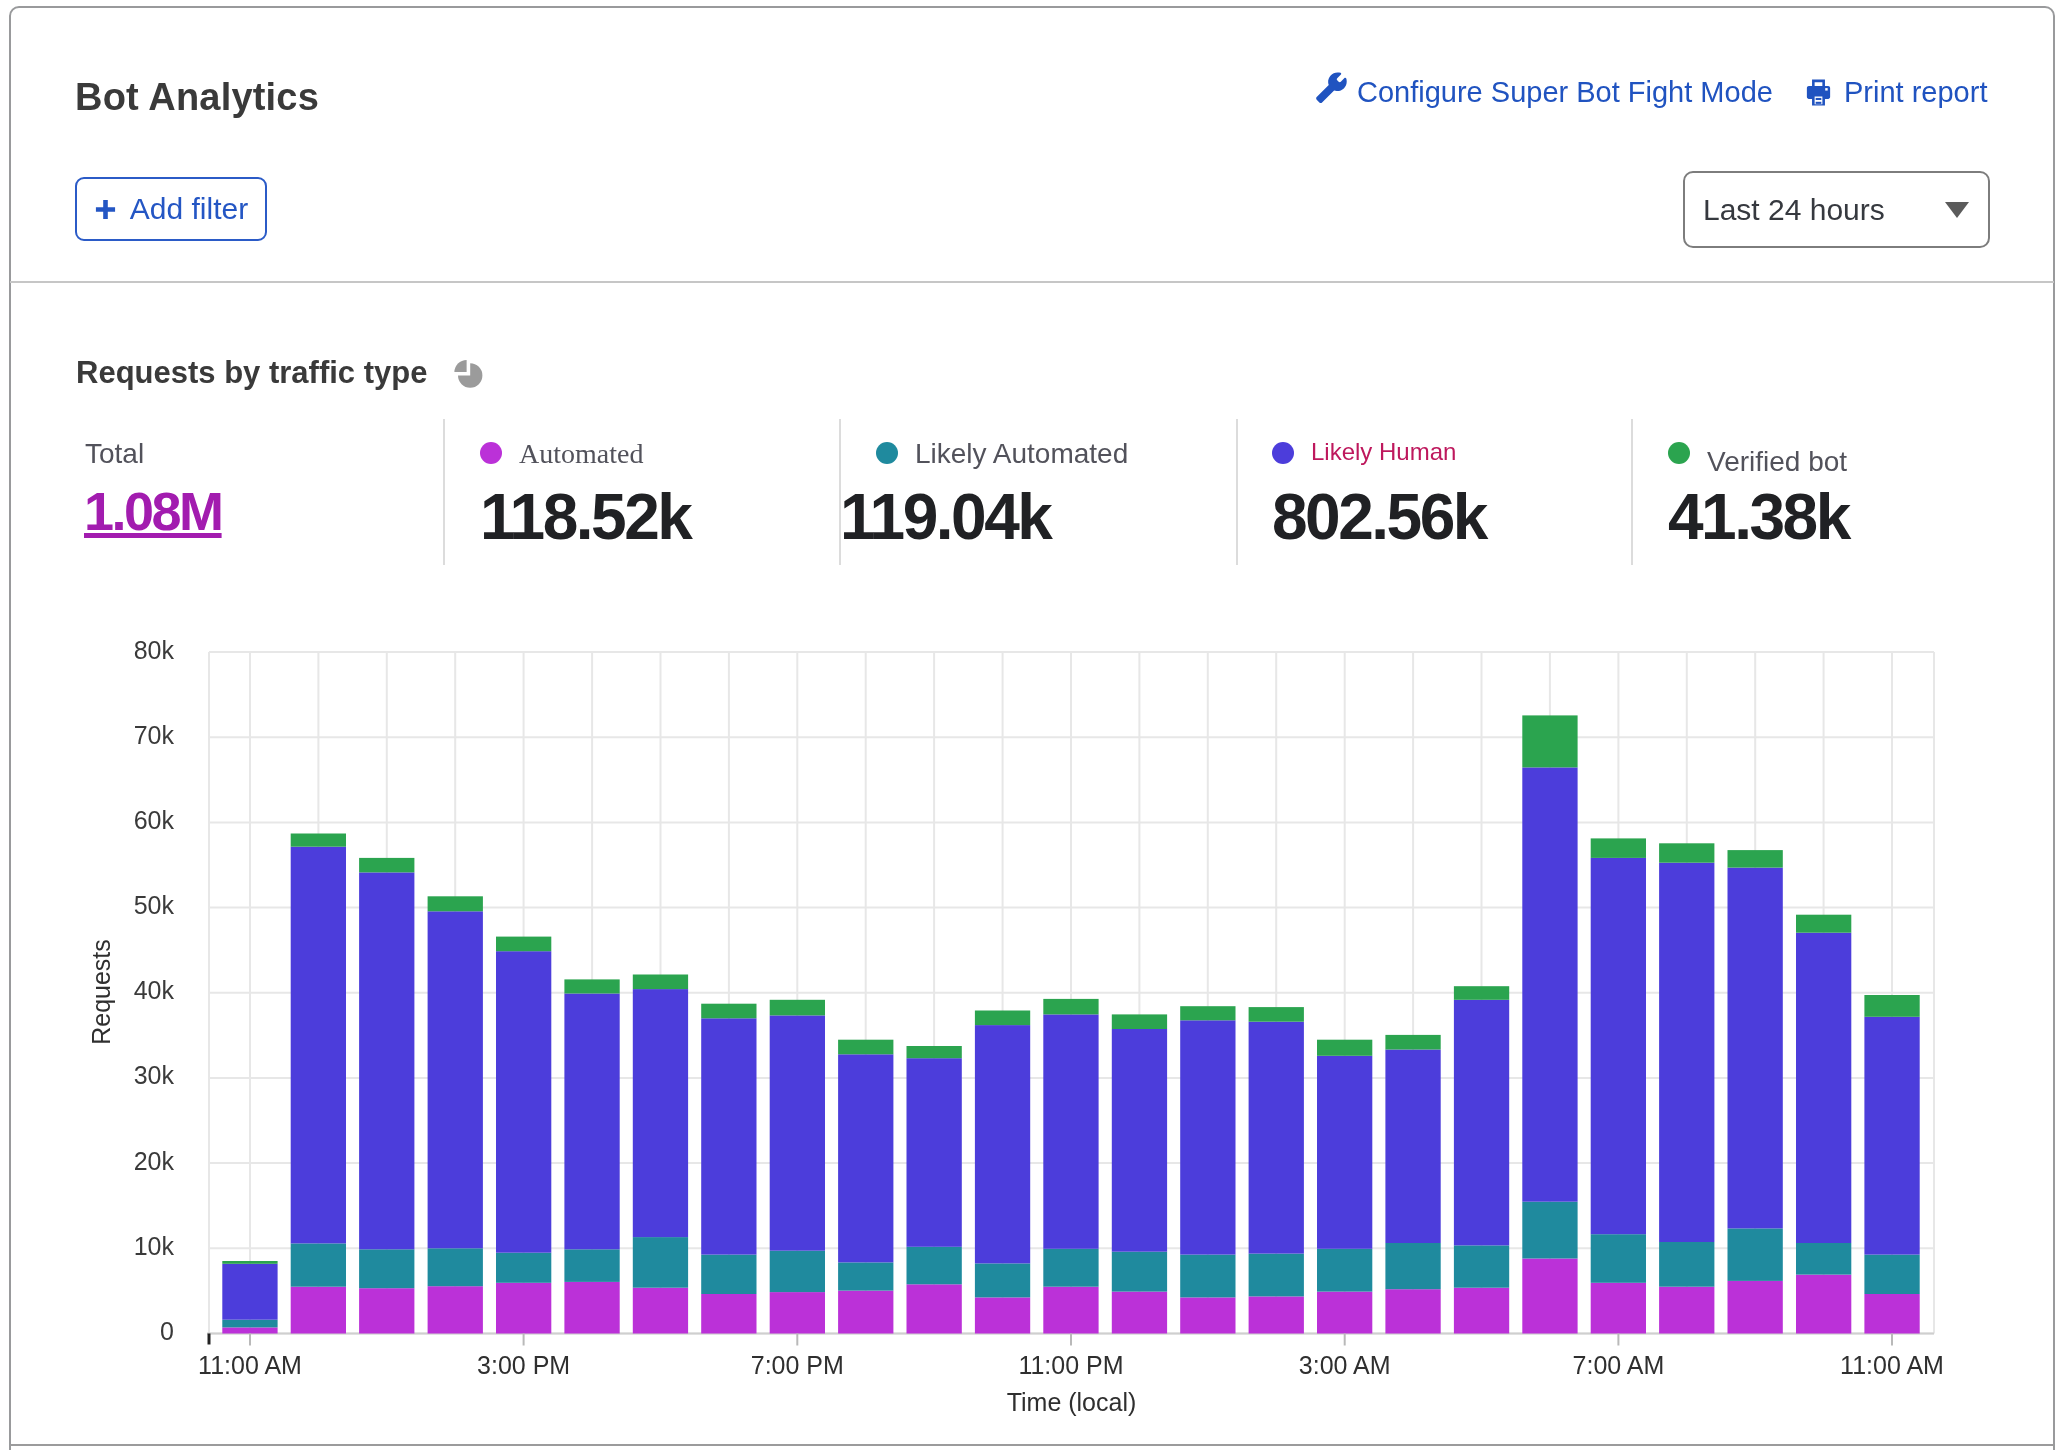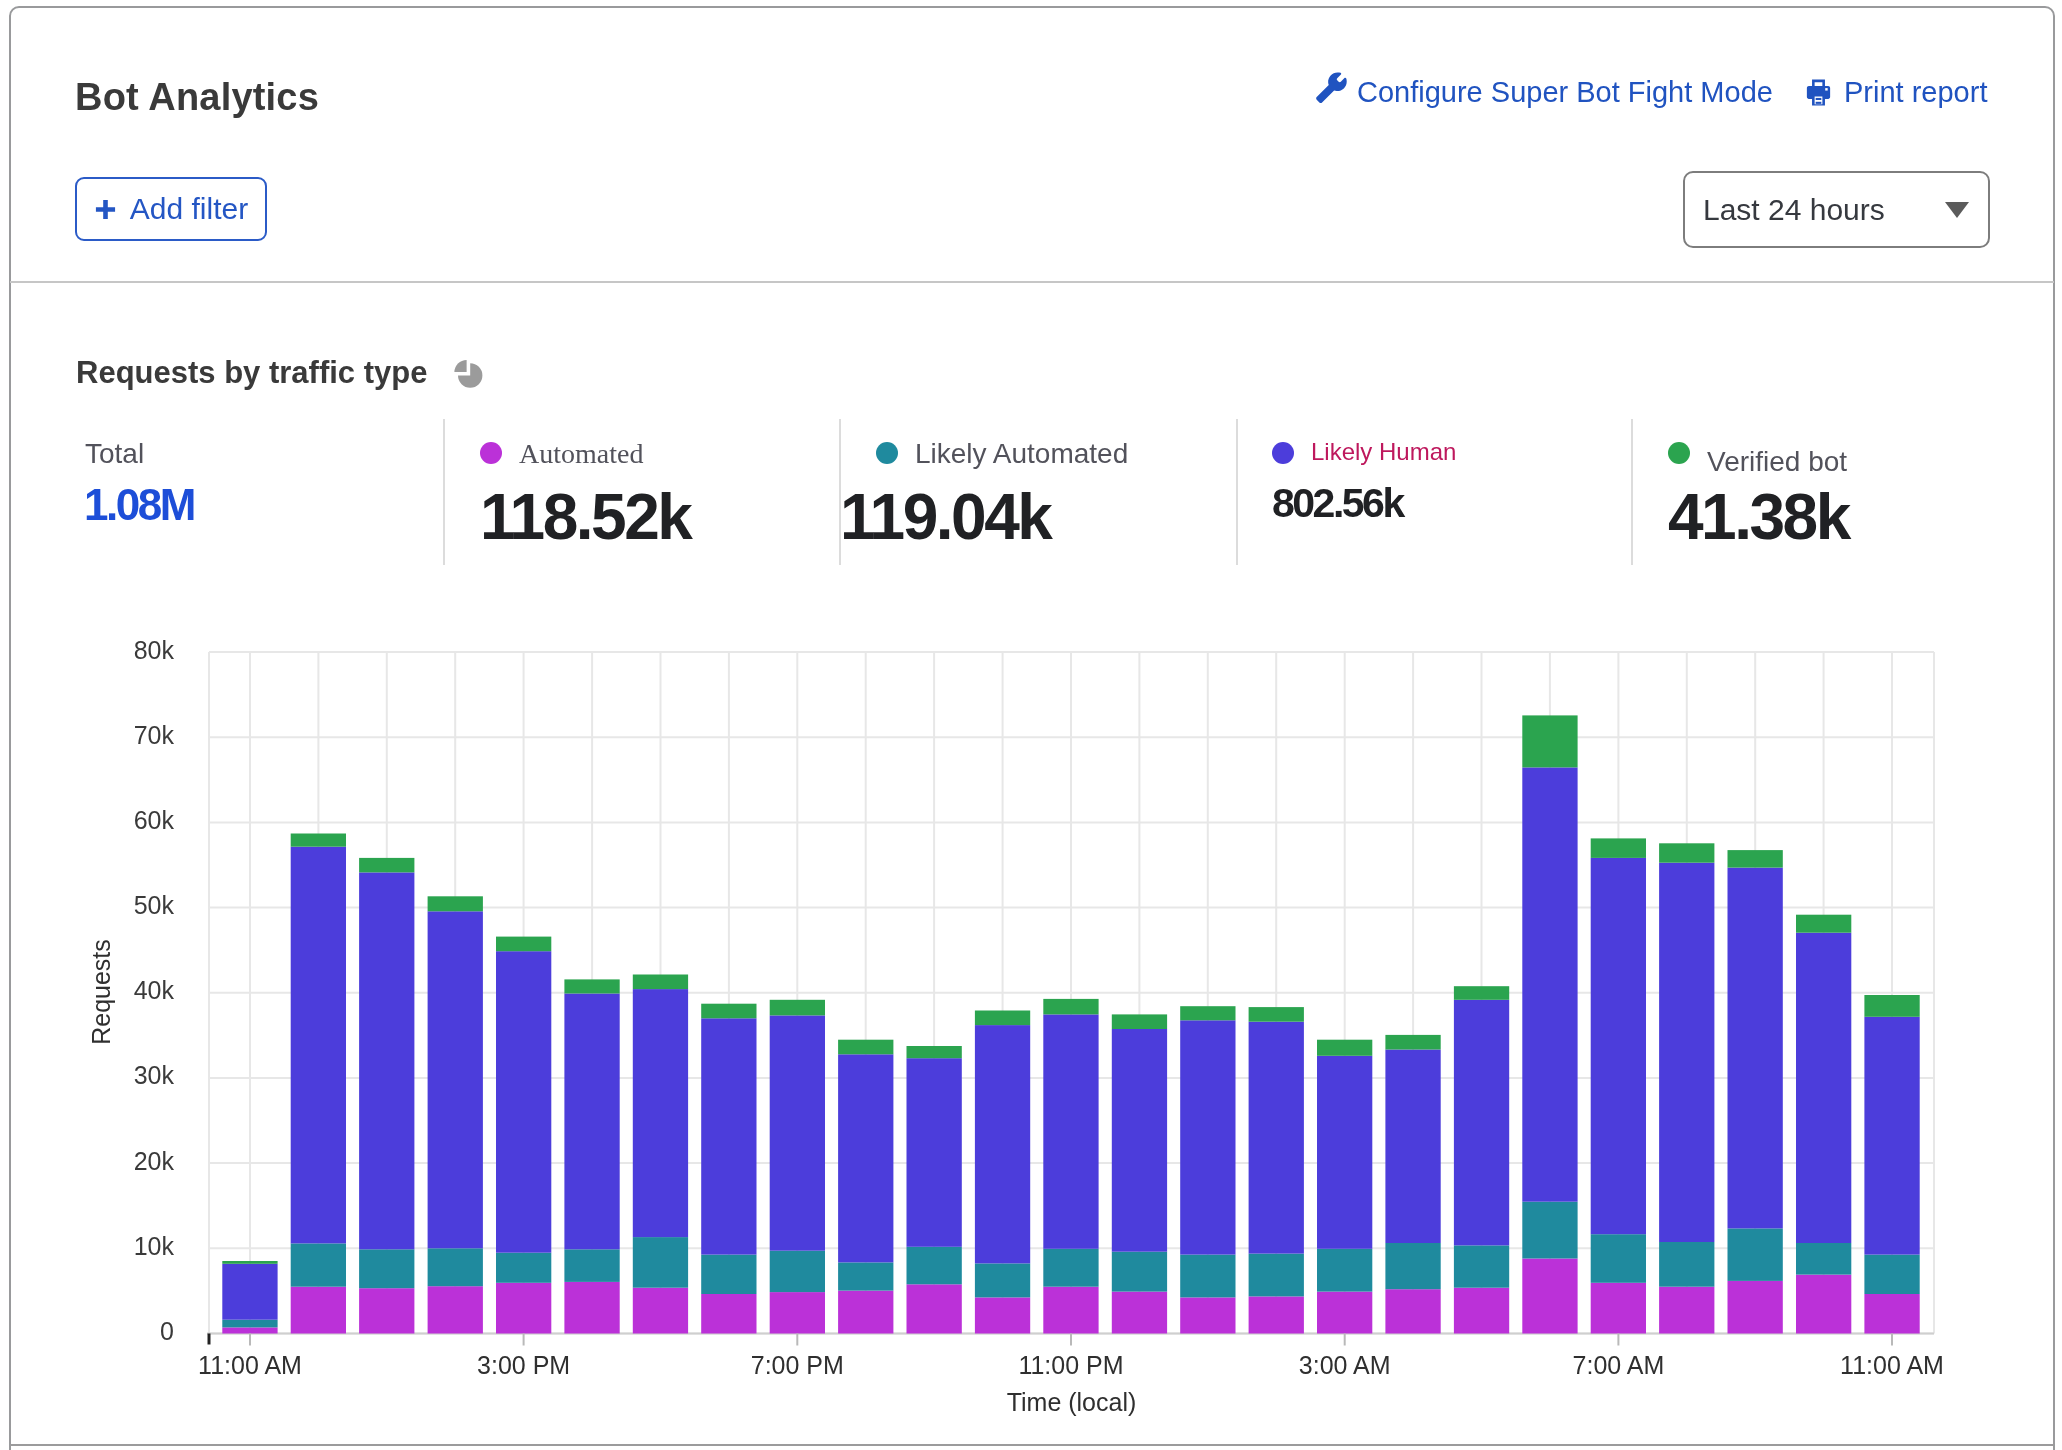--- a/index.html
+++ b/index.html
@@ -46,33 +46,33 @@
   <path fill="#9b9b9b" d="M16.2 4.3 A12.2 12.2 0 1 1 4.0 16.5 L16.2 16.5 Z"></path>
   <path fill="#9b9b9b" d="M0.4 13.1 A12.2 12.2 0 0 1 12.6 0.9 L12.6 13.1 Z"></path>
 </svg>
 
 <div class="abs" style="left:443px; top:419px; width:2px; height:146px; background:#dcdcdc;"></div>
 <div class="abs" style="left:839px; top:419px; width:2px; height:146px; background:#dcdcdc;"></div>
 <div class="abs" style="left:1236px; top:419px; width:2px; height:146px; background:#dcdcdc;"></div>
 <div class="abs" style="left:1631px; top:419px; width:2px; height:146px; background:#dcdcdc;"></div>
 
 <div class="abs" style="left:85px; top:438px; font-size:28px; color:#52525b;">Total</div>
-<div class="abs" style="left:84px; top:480px; font-size:44px; font-weight:700; color:#1d4ed8; letter-spacing:-2.5px;">1.08M</div>
+<div class="abs" style="left:84px; top:480px; font-size:54px; font-weight:700; color:#a21caf; letter-spacing:-2.5px;text-decoration:underline;">1.08M</div>
 
 <div class="abs" style="left:480px; top:442px; width:22px; height:22px; border-radius:50%; background:#BB31D8;"></div>
 <div class="abs" style="left:519px; top:438px; font-size:28px; color:#52525b;font-family:Liberation Serif, serif;">Automated</div>
 <div class="abs" style="left:480px; top:480px; font-size:64px; font-weight:700; color:#202124; letter-spacing:-2.5px;">118.52k</div>
 
 <div class="abs" style="left:876px; top:442px; width:22px; height:22px; border-radius:50%; background:#1F8A9E;"></div>
 <div class="abs" style="left:915px; top:438px; font-size:28px; color:#52525b;">Likely Automated</div>
 <div class="abs" style="left:840px; top:480px; font-size:64px; font-weight:700; color:#202124; letter-spacing:-2.5px;">119.04k</div>
 
 <div class="abs" style="left:1272px; top:442px; width:22px; height:22px; border-radius:50%; background:#4C3DDB;"></div>
 <div class="abs" style="left:1311px; top:438px; font-size:24px; color:#be185d;">Likely Human</div>
-<div class="abs" style="left:1272px; top:480px; font-size:41px; font-weight:700; color:#202124; letter-spacing:-2.5px;">802.56k</div>
+<div class="abs" style="left:1272px; top:480px; font-size:64px; font-weight:700; color:#202124; letter-spacing:-2.5px;">802.56k</div>
 
 <div class="abs" style="left:1668px; top:442px; width:22px; height:22px; border-radius:50%; background:#2BA44F;"></div>
 <div class="abs" style="left:1707px; top:446px; font-size:28px; color:#52525b;">Verified bot</div>
 <div class="abs" style="left:1668px; top:480px; font-size:64px; font-weight:700; color:#202124; letter-spacing:-2.5px;">41.38k</div>
 
 <div class="abs" style="left:0; top:620px;">
 <svg width="2062" height="830" viewBox="0 620 2062 830" font-family="Liberation Sans, sans-serif">
 <line x1="209.0" y1="1333.5" x2="1934.0" y2="1333.5" stroke="#e7e7e7" stroke-width="2"></line>
 <text x="174" y="1340.0" font-size="25" fill="#3a3a3a" text-anchor="end">0</text>
 <line x1="209.0" y1="1248.3" x2="1934.0" y2="1248.3" stroke="#e7e7e7" stroke-width="2"></line>

